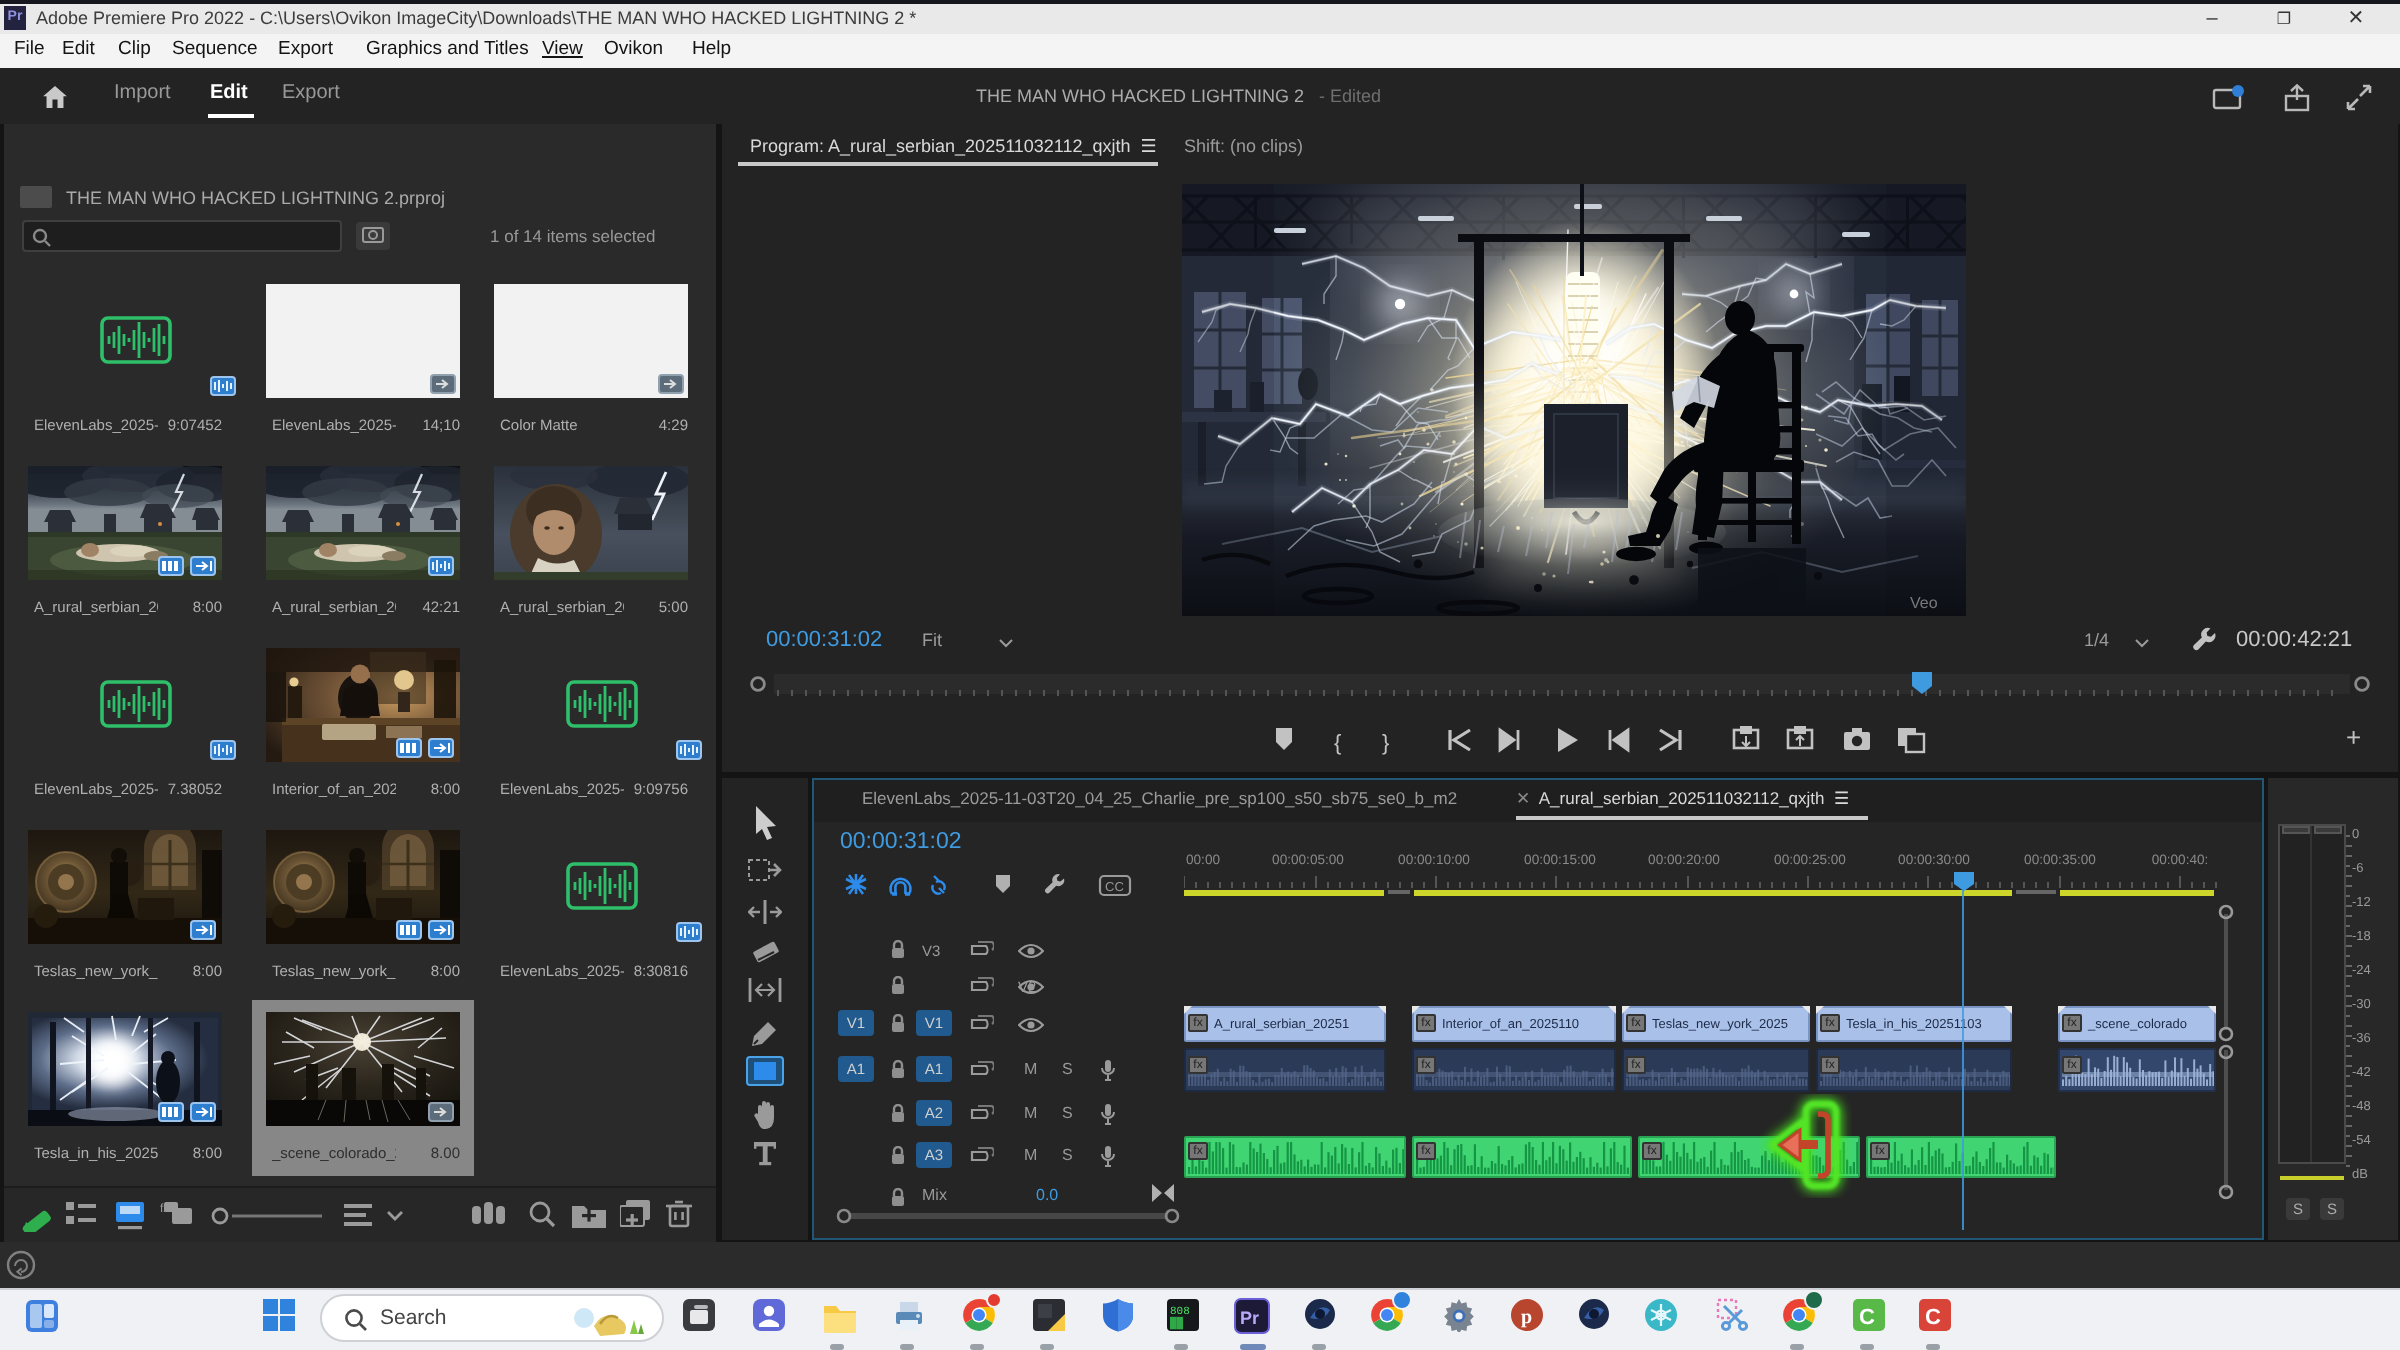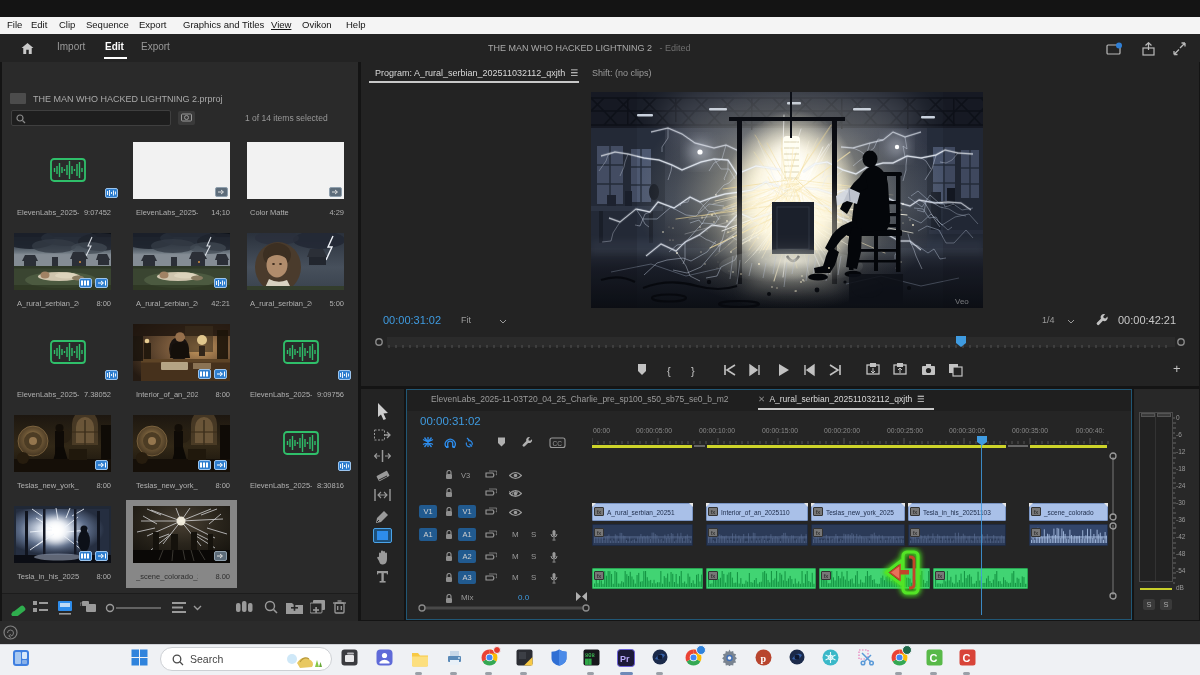--- a/index.html
+++ b/index.html
@@ -22,20 +22,25 @@
   #statusbar { position:absolute; left:0; top:621px; width:1200px; height:23px; background:#2b2b2b; }
   #taskbar { position:absolute; left:0; top:644px; width:1200px; height:31px; background:#eff1f4; border-top:1px solid #cfd1d6; }
   .tname { position:absolute; font-size:7.5px; color:#b0b0b0; white-space:nowrap; overflow:hidden; }
   .tdur { position:absolute; font-size:7.5px; color:#b0b0b0; text-align:right; }
   .clip { position:absolute; background:#a9c0e8; border-radius:1px; font-size:7px; color:#16233e; overflow:hidden; white-space:nowrap; }
 </style>
 </head>
 <body>
 <div id="stage">
 
+  <div id="titlebar">
+    <div class="pricon">Pr</div>
+    <div class="ttext">Adobe Premiere Pro 2022 - C:\Users\Ovikon ImageCity\Downloads\THE MAN WHO HACKED LIGHTNING 2 *</div>
+    <div class="winbtns"><span>–</span><span style="font-size:8px;">❐</span><span>✕</span></div>
+  </div>
   <div id="menubar">
     <span style="left:7px;">File</span>
       <span style="left:31px;">Edit</span>
       <span style="left:59px;">Clip</span>
     <span style="left:86px;">Sequence</span>
       <span style="left:139px;">Export</span>
     <span style="left:183px;">Graphics and Titles</span>
       <span style="left:271px;text-decoration:underline;">View</span>
     <span style="left:302px;">Ovikon</span>
       <span style="left:346px;">Help</span>

